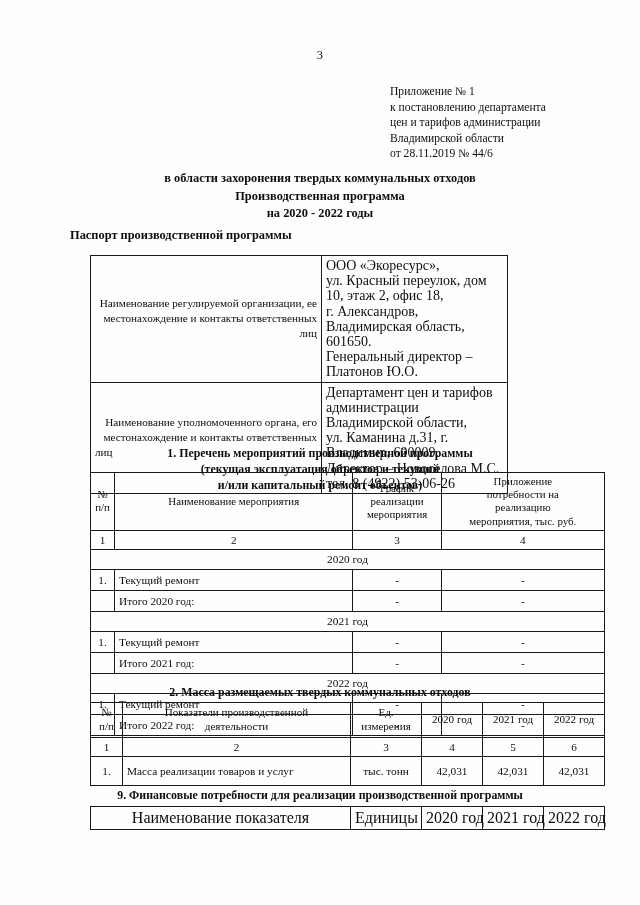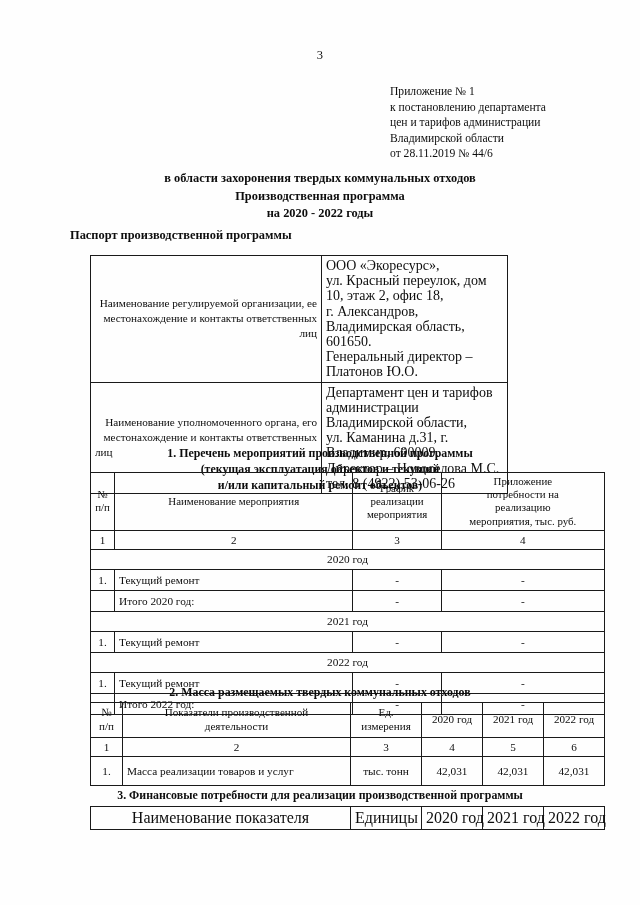--- a/index.html
+++ b/index.html
@@ -280,20 +280,26 @@
         <td class="c">-</td>
         <td class="c">-</td>
       </tr>
 
       <tr class="yearrow">
         <td colspan="4">2021 год</td>
       </tr>
       <tr class="bodyrow">
         <td class="c">1.</td>
         <td class="l">Текущий ремонт</td>
+        <td class="c">-</td>
+        <td class="c">-</td>
+      </tr>
+      <tr class="bodyrow">
+        <td class="c"></td>
+        <td class="l">Итого 2021 год:</td>
         <td class="c">-</td>
         <td class="c">-</td>
       </tr>
 
       <tr class="yearrow">
         <td colspan="4">2022 год</td>
       </tr>
       <tr class="bodyrow">
         <td class="c">1.</td>
         <td class="l">Текущий ремонт</td>
@@ -350,21 +356,21 @@
         <td class="c">1.</td>
         <td class="l">Масса реализации товаров и услуг</td>
         <td class="c">тыс. тонн</td>
         <td class="c">42,031</td>
         <td class="c">42,031</td>
         <td class="c">42,031</td>
       </tr>
     </tbody>
   </table>
 
-  <div class="section-heading" id="sec3-heading">3. Финансовые потребности для реализации производственной программы</div>
+  <div class="section-heading" id="sec3-heading">9. Финансовые потребности для реализации производственной программы</div>
 
   <table class="doc-table fin-table">
     <colgroup>
       <col class="col-name">
         <col class="col-unit">
       <col class="col-yr">
         <col class="col-yr">
         <col class="col-yr">
     </colgroup>
     <tbody>

